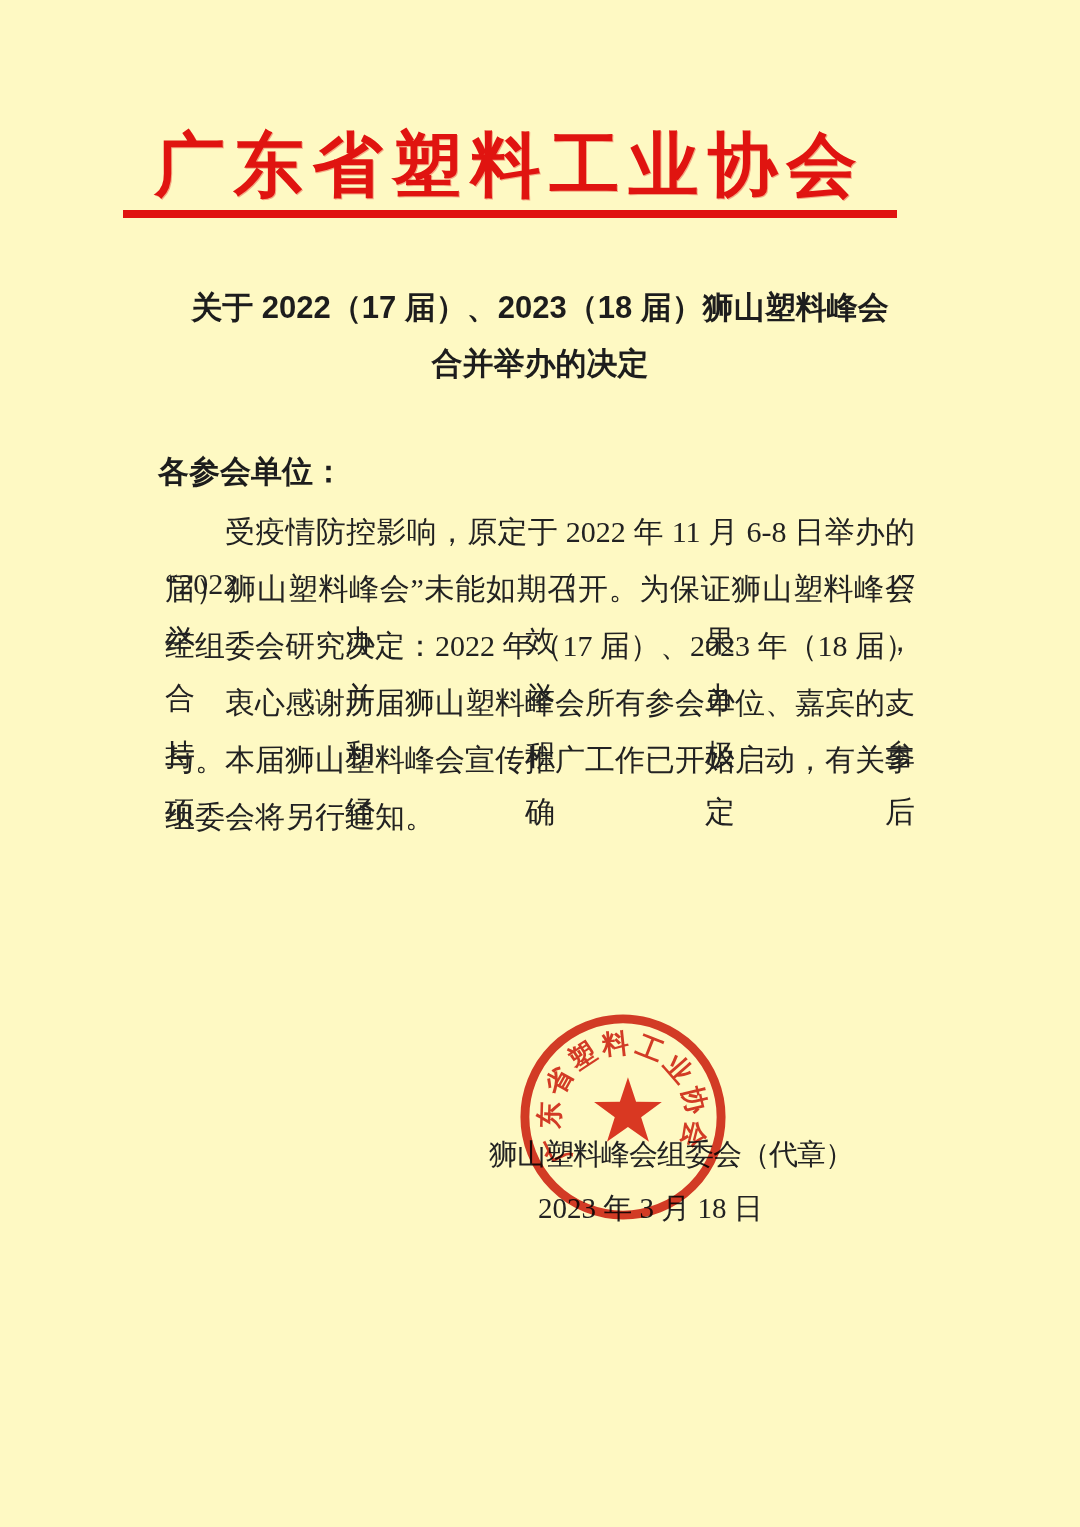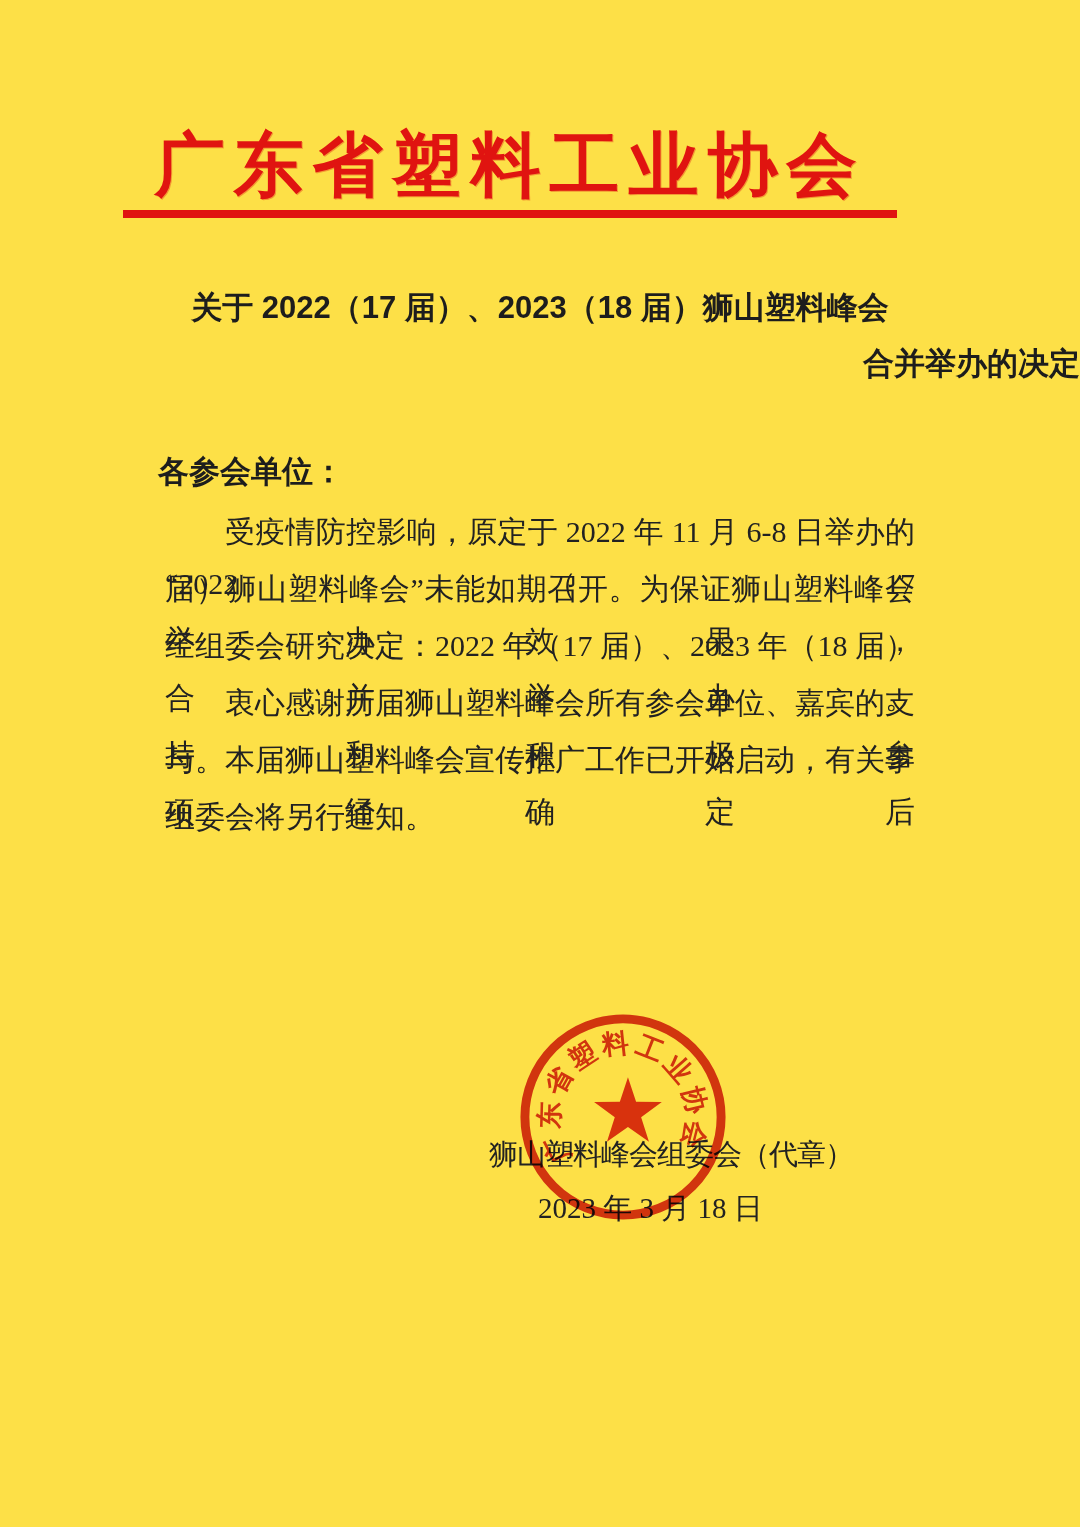--- a/index.html
+++ b/index.html
@@ -1,17 +1,17 @@
 <!DOCTYPE html>
 <html lang="zh"><head>
 <meta charset="utf-8">
 <style>
   html,body { margin:0; padding:0; background:#fff; }
   .page {
-    position:relative; width:1080px; height:1527px; background:#fde047;
+    position:relative; width:1080px; height:1527px; background:#fef9c3;
     overflow:hidden; color:#222;
     font-family:"Liberation Serif","DejaVu Serif",serif;
   }
   
   .org-header {
     position:absolute; left:123px; top:124px; width:774px; height:84px;
     line-height:84px; text-align:center; white-space:nowrap;
     font-size:70px; font-weight:bold; letter-spacing:9px;
     color:#e01410;
     text-shadow:1px 1px 0 rgba(224,20,16,.35);
@@ -20,21 +20,21 @@
     position:absolute; left:123px; top:210px; width:774px; height:8px;
     background:#e01410;
   }
   
   .doc-title {
     position:absolute; left:0; width:1080px; text-align:center;
     font-family:"Liberation Sans","DejaVu Sans",sans-serif;
     font-size:31px; font-weight:bold; color:#1d1d1d; white-space:nowrap;
   }
   .doc-title.l1 { top:287px; }
-  .doc-title.l2 { top:343px;text-align:right; }
+  .doc-title.l2 { top:343px; }
   
   .salutation {
     position:absolute; left:158px; top:451px;
     font-family:"Liberation Sans","DejaVu Sans",sans-serif;
     font-size:31px; font-weight:bold; color:#1d1d1d;
   }
   
   .body-block { position:absolute; left:165px; top:506px; width:750px; }
   .bline {
     height:57px; line-height:52px; font-size:30px; color:#222;

